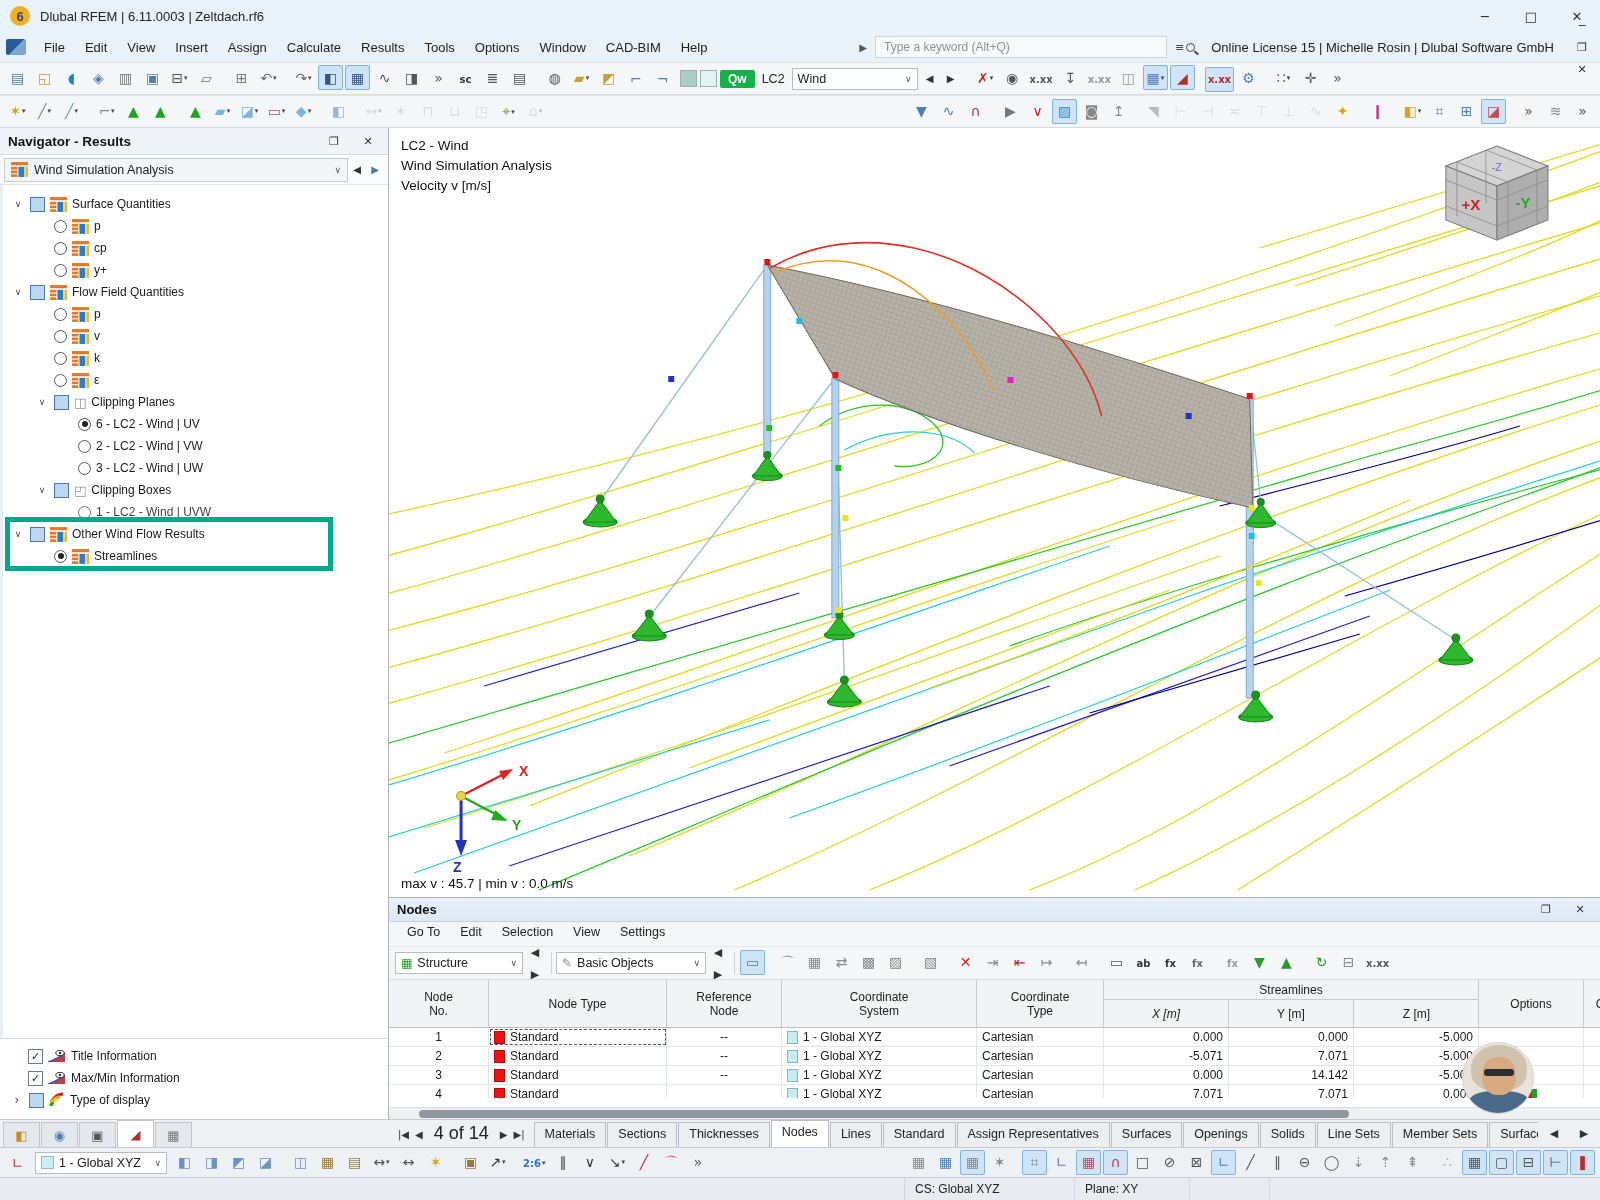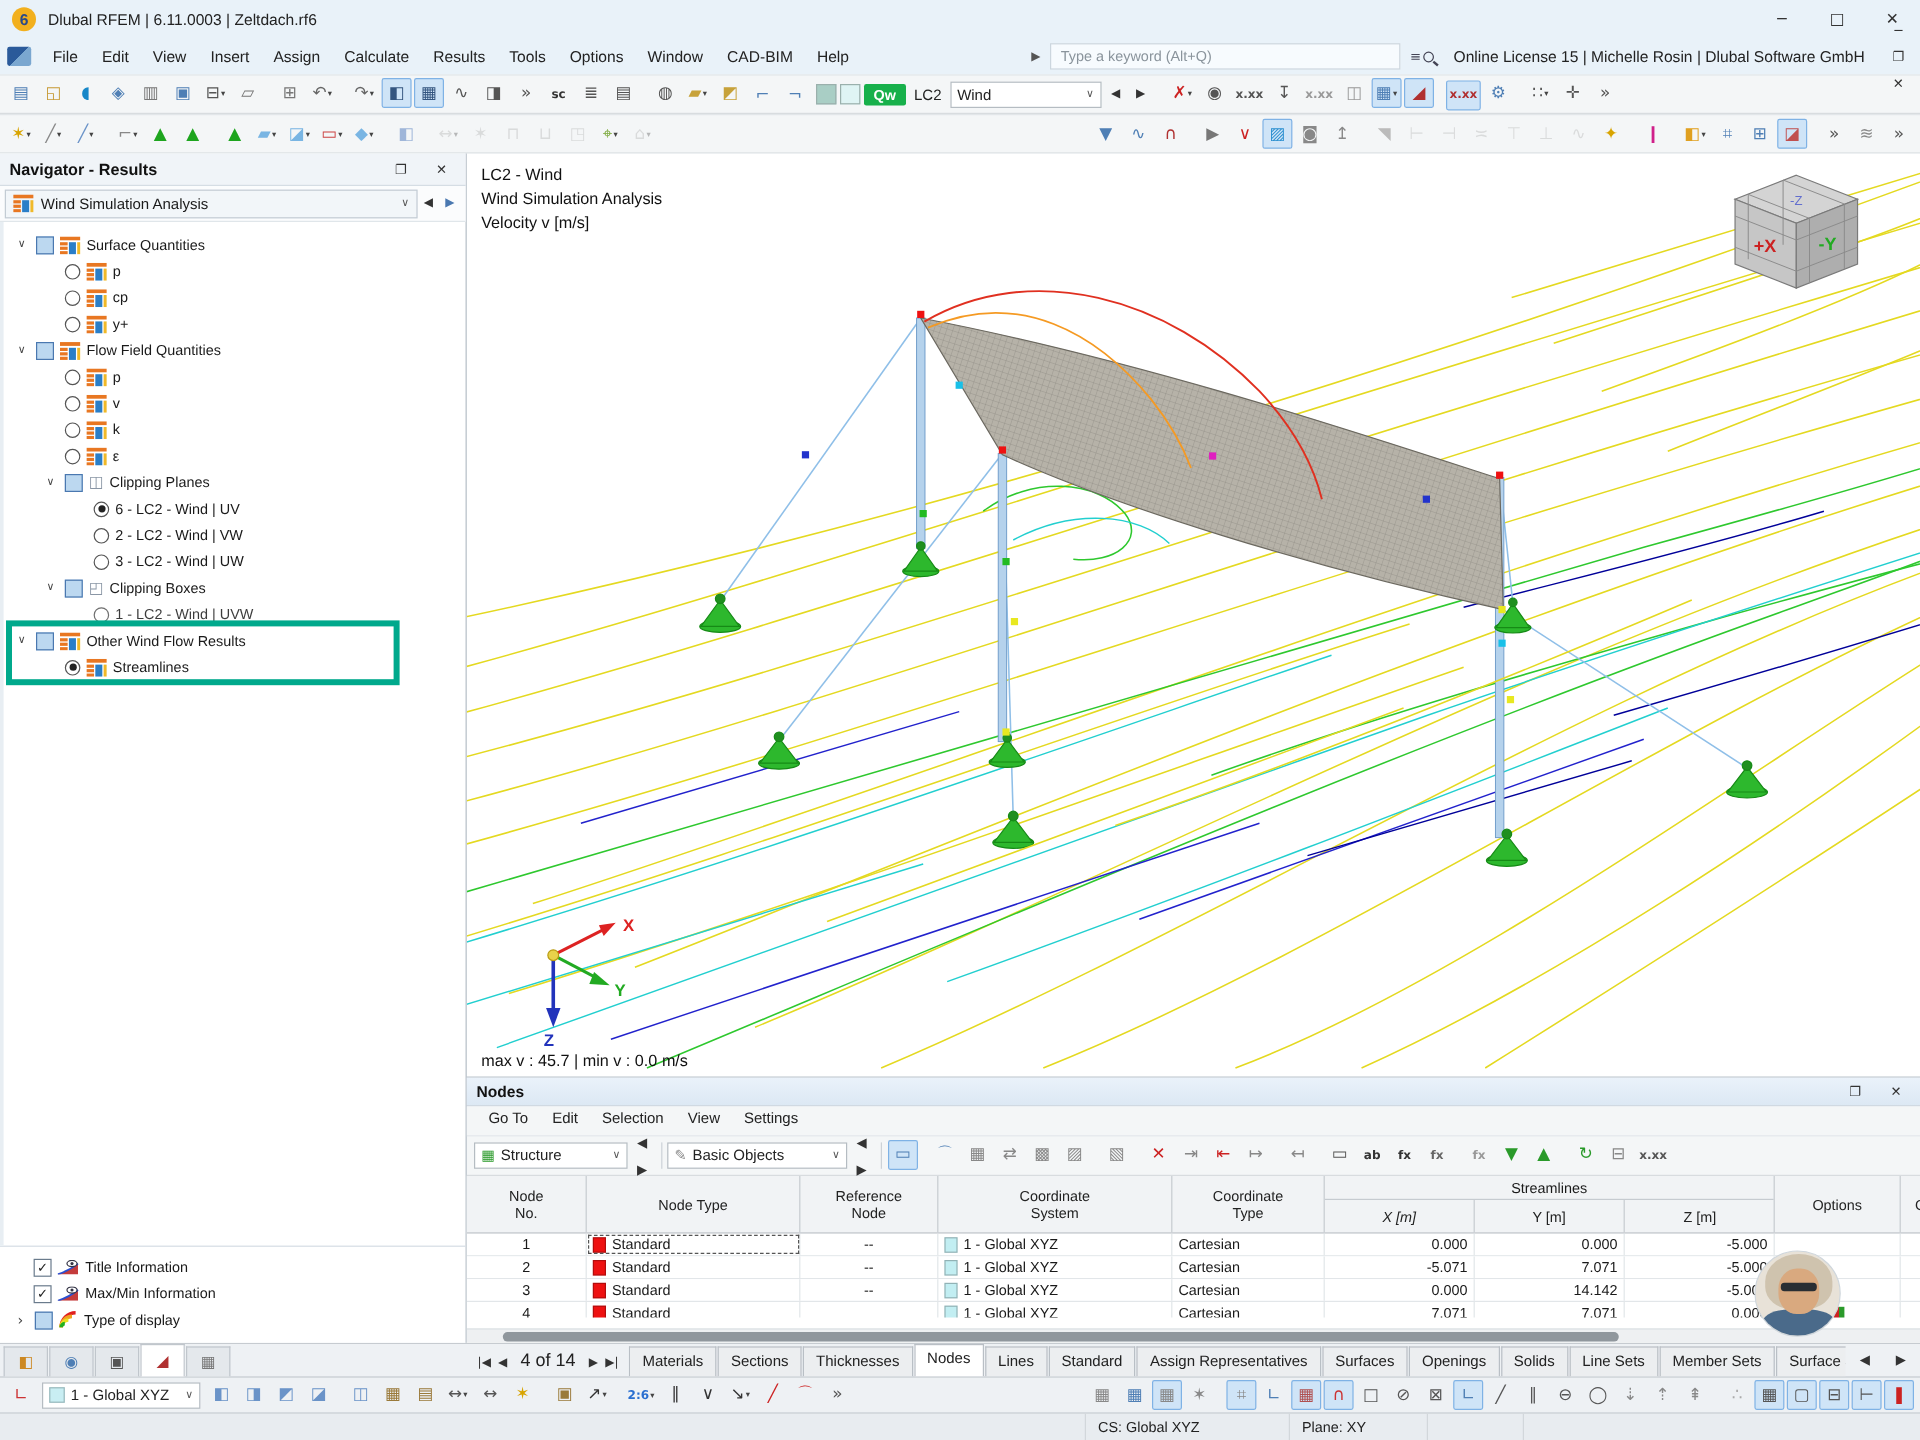--- a/index.html
+++ b/index.html
@@ -107,21 +107,21 @@
   .hscroll{height:12px;background:#eef0f2;position:relative;border-top:1px solid #dde1e4}
   .hthumb{position:absolute;top:2px;left:30px;width:930px;height:8px;background:#90979d;border-radius:4px}
 
   
   .tabrow{height:28px;background:#eef1f4;border-top:1px solid #c6cbd0;display:flex;align-items:flex-end}
   .stabs{width:389px;display:flex;align-items:flex-end;padding:0 3px;gap:1px;height:100%}
   .stab{width:37px;height:25px;display:flex;align-items:center;justify-content:center;border:1px solid #c0c6cc;border-bottom:none;background:#e4e8ec;font-size:13px;font-family:"DejaVu Sans",sans-serif}
   .stab.act{background:#fff;height:27px}
   .recnav{display:flex;align-items:center;gap:2px;padding:0 6px;height:100%;font-size:12px;color:#222}
   .recbtn{font-size:10px;color:#333;padding:0 3px;font-family:"DejaVu Sans",sans-serif}
-  .rectext{margin:6px 6px;font-size:15px}
+  .rectext{margin:6px 6px;font-size:18px}
   .tabsline{flex:1;display:flex;align-items:flex-end;overflow:hidden;height:100%}
   .tab{padding:4px 10px 5px;border:1px solid #b9bfc5;border-bottom:none;background:#ecEef0;font-size:12.5px;color:#222;white-space:nowrap;margin-right:1px;height:25px}
   .tab.act{background:#fff;height:27px;position:relative;z-index:2}
   .tabarrows{display:flex;align-items:center;padding:0 4px;gap:6px;font-size:10px;color:#333;height:100%}
 
   
   .statusbar{height:30px;background:#eef1f4;border-top:1px solid #c6cbd0;display:flex;align-items:center;padding:0 4px;overflow:hidden;white-space:nowrap}
   .statusbar .combo{width:132px;margin:0 4px}
   .csswatch{width:13px;height:13px;background:#c9eef3;border:1px solid #9ab8bc}
   .bottomstrip{height:23px;background:#e8ecf0;border-top:1px solid #c9cdd2;display:flex;align-items:center;font-size:12px;color:#222}

